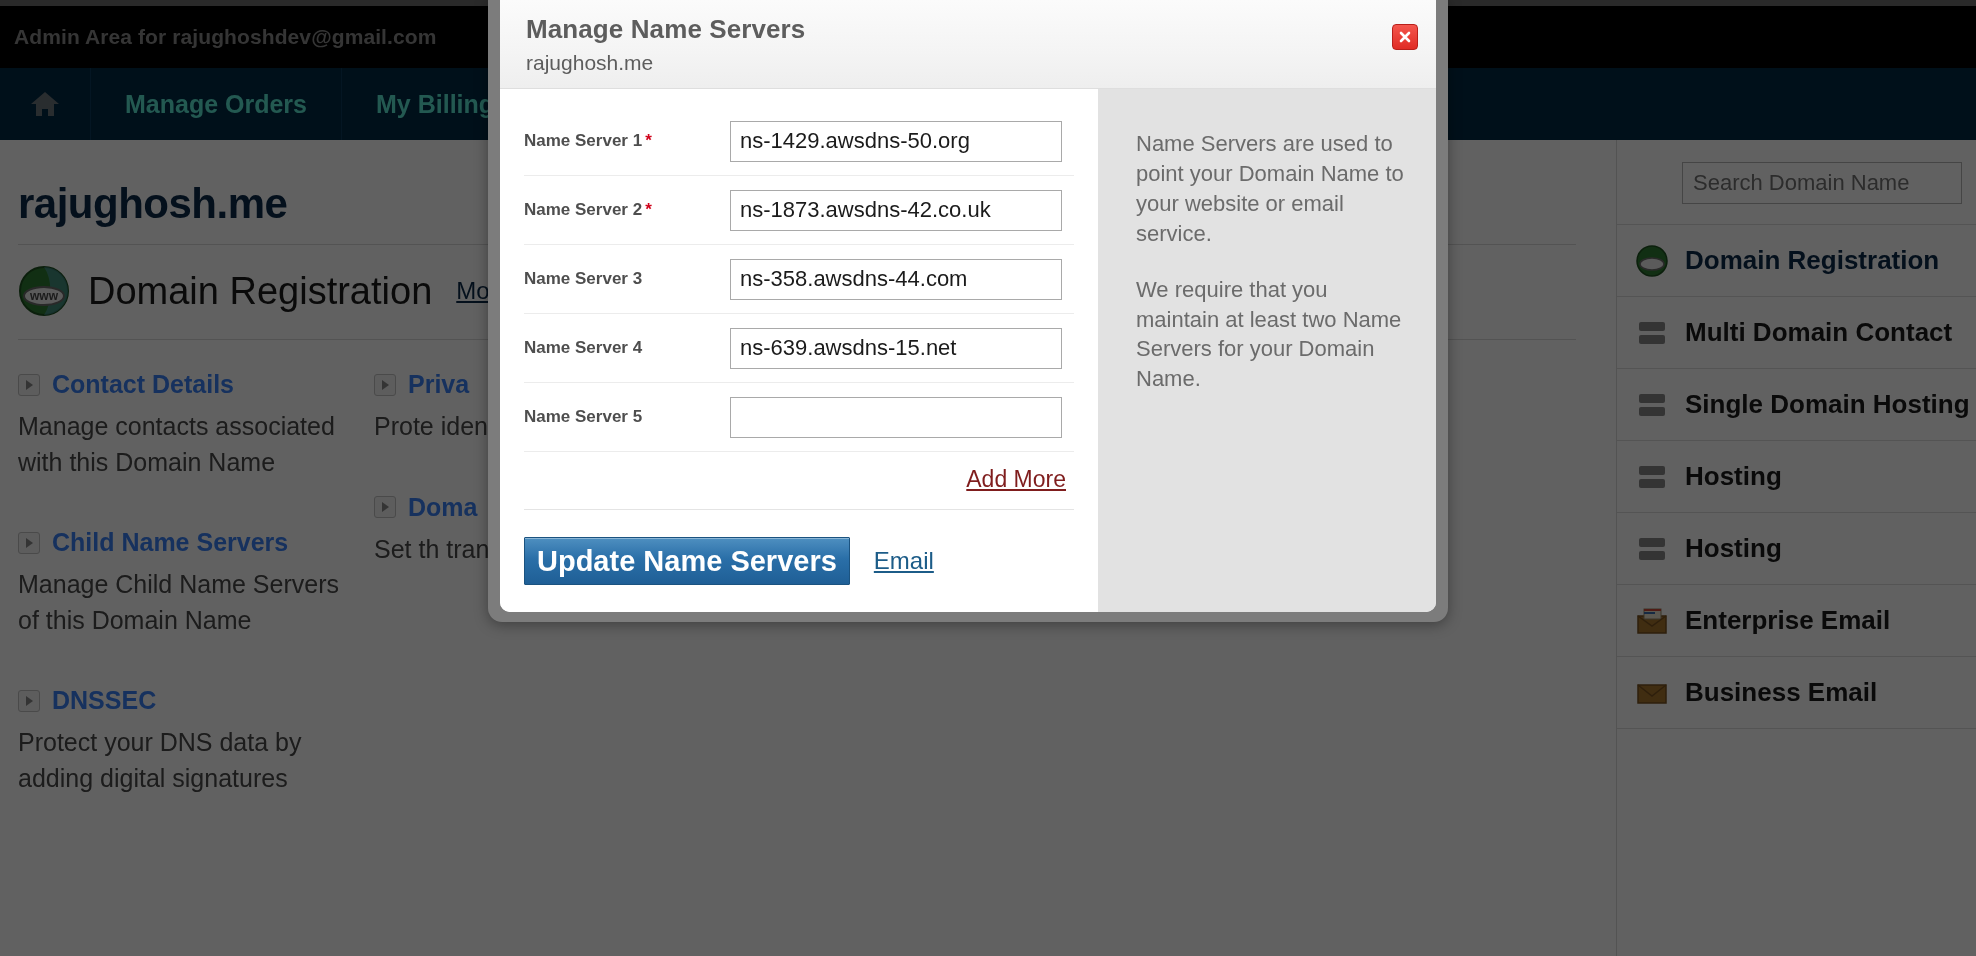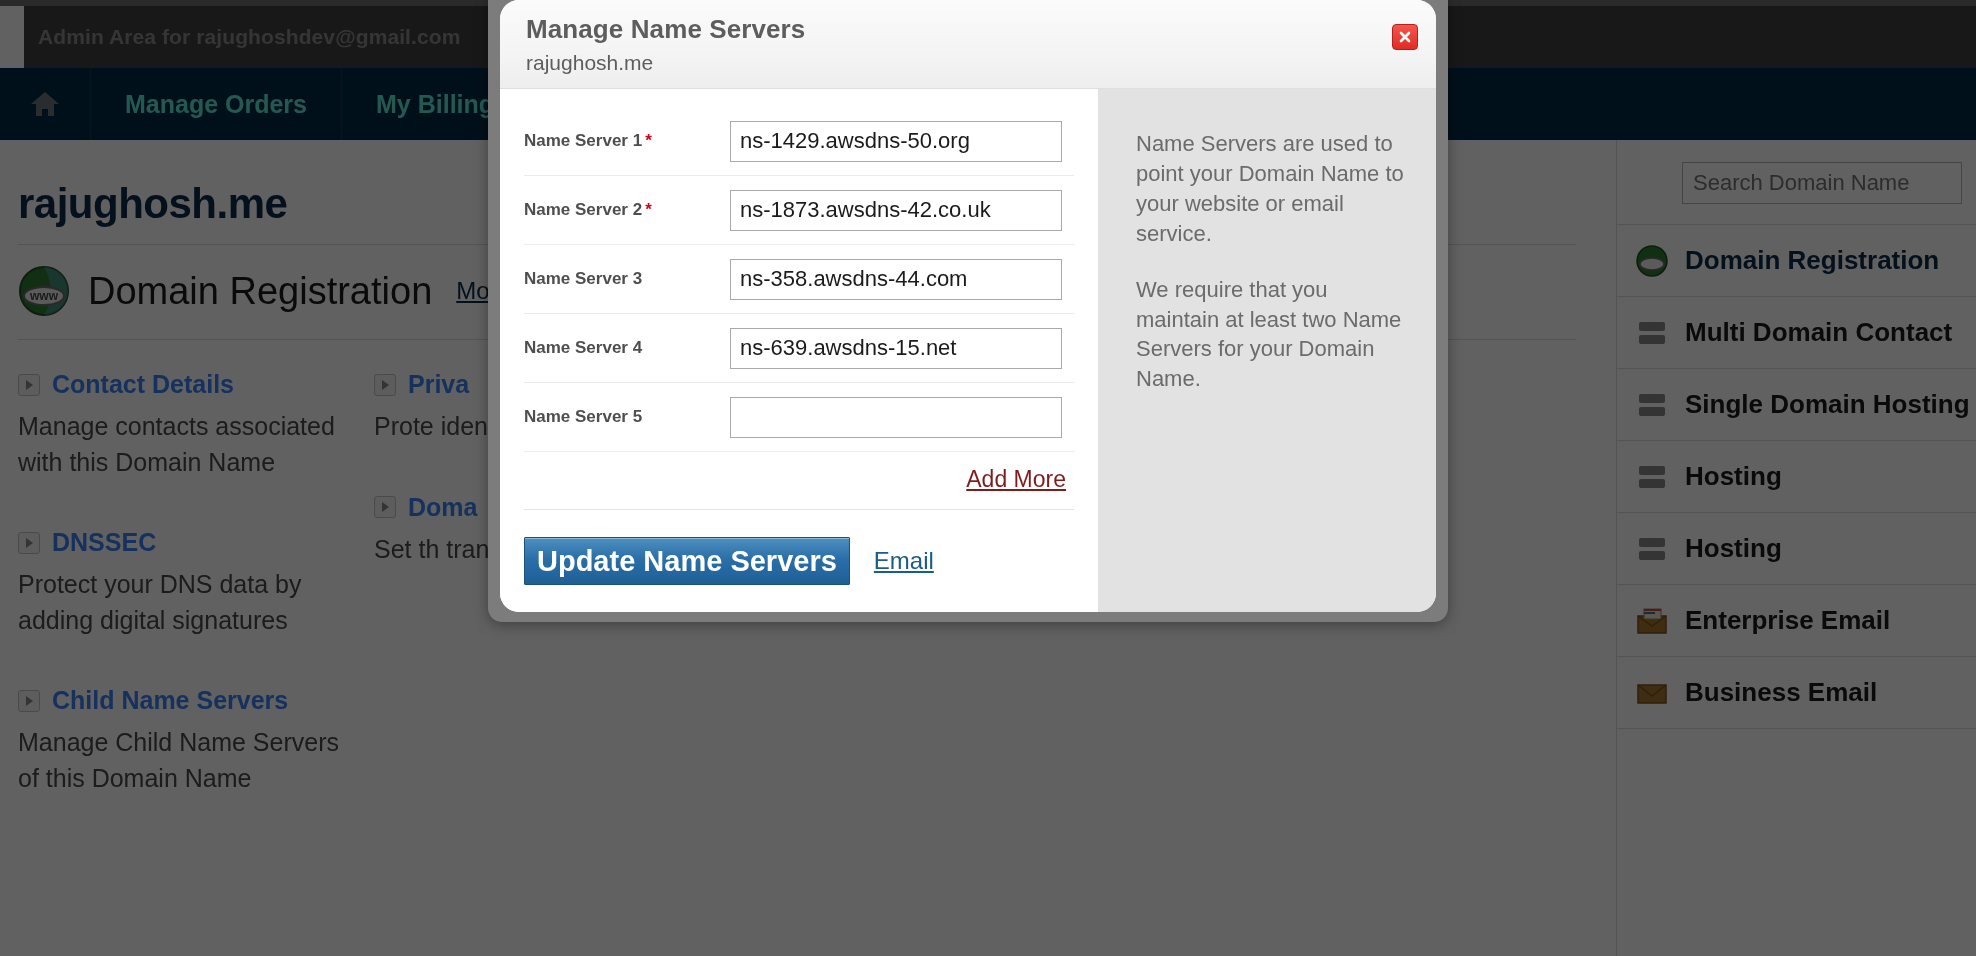--- a/index.html
+++ b/index.html
@@ -20,25 +20,24 @@
     background: #ffffff;
   }
 
   .topstrip {
     height: 6px;
     background: #6f6f6f;
   }
 
   .adminbar {
     height: 62px;
-    background: #404040;
+    background: #000000;
     display: flex;
     align-items: center;
     padding: 0 14px;
-    margin-left: 24px;
   }
   .adminbar-text {
     color: #8d8d8d;
     font-size: 21px;
     font-weight: bold;
     letter-spacing: 0.1px;
     white-space: nowrap;
   }
 
   .navbar {
@@ -203,21 +202,20 @@
     left: 12px;
     top: 0;
     width: 936px;
     height: 612px;
     background: #ffffff;
     border-bottom-left-radius: 10px;
     border-bottom-right-radius: 10px;
     overflow: hidden;
     display: flex;
     flex-direction: column;
-    border-radius: 19px;
   }
 
   .modal-header {
     position: relative;
     height: 89px;
     background: linear-gradient(180deg,#fbfbfb 0%, #f4f4f4 60%, #eeeeee 100%);
     border-bottom: 1px solid #dedede;
     padding: 14px 26px 0 26px;
     flex: 0 0 auto;
   }
@@ -395,32 +393,32 @@
                 </span>
               <span class="feature-title">Contact Details</span>
             </div>
             <div class="feature-desc">Manage contacts associated with this Domain Name</div>
           </div>
           <div class="feature-item">
             <div class="feature-head">
               <span class="arrow-box">
                   <span class="tri"></span>
                 </span>
-              <span class="feature-title">DNSSEC</span>
+              <span class="feature-title">Child Name Servers</span>
             </div>
-            <div class="feature-desc">Protect your DNS data by adding digital signatures</div>
+            <div class="feature-desc">Manage Child Name Servers of this Domain Name</div>
           </div>
           <div class="feature-item">
             <div class="feature-head">
               <span class="arrow-box">
                   <span class="tri"></span>
                 </span>
-              <span class="feature-title">Child Name Servers</span>
+              <span class="feature-title">DNSSEC</span>
             </div>
-            <div class="feature-desc">Manage Child Name Servers of this Domain Name</div>
+            <div class="feature-desc">Protect your DNS data by adding digital signatures</div>
           </div>
         </div>
 
         <div class="feature-col second">
           <div class="feature-item">
             <div class="feature-head">
               <span class="arrow-box">
                   <span class="tri"></span>
                 </span>
               <span class="feature-title">Priva</span>

